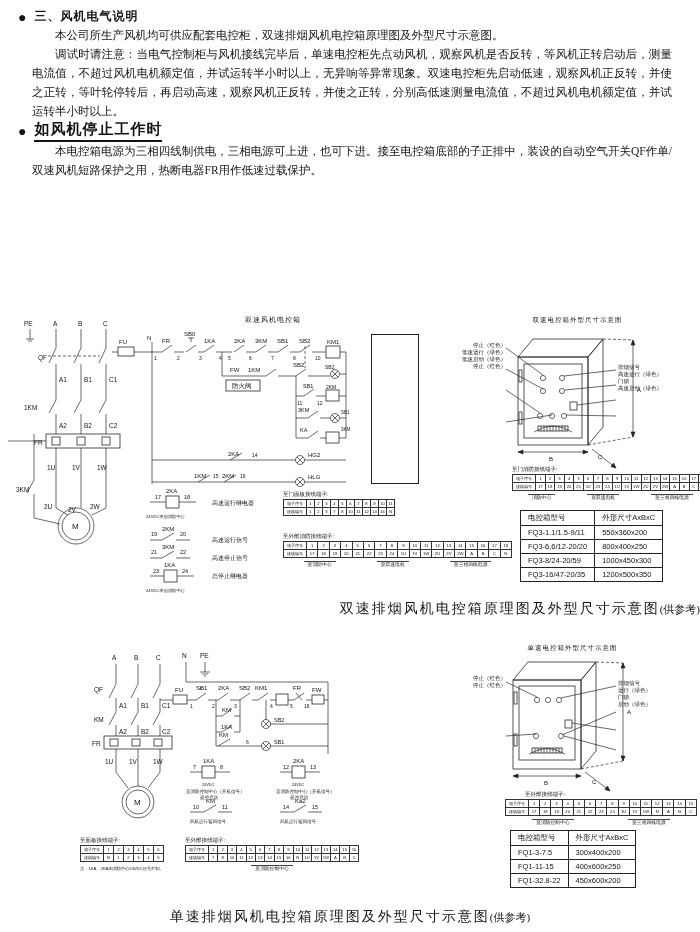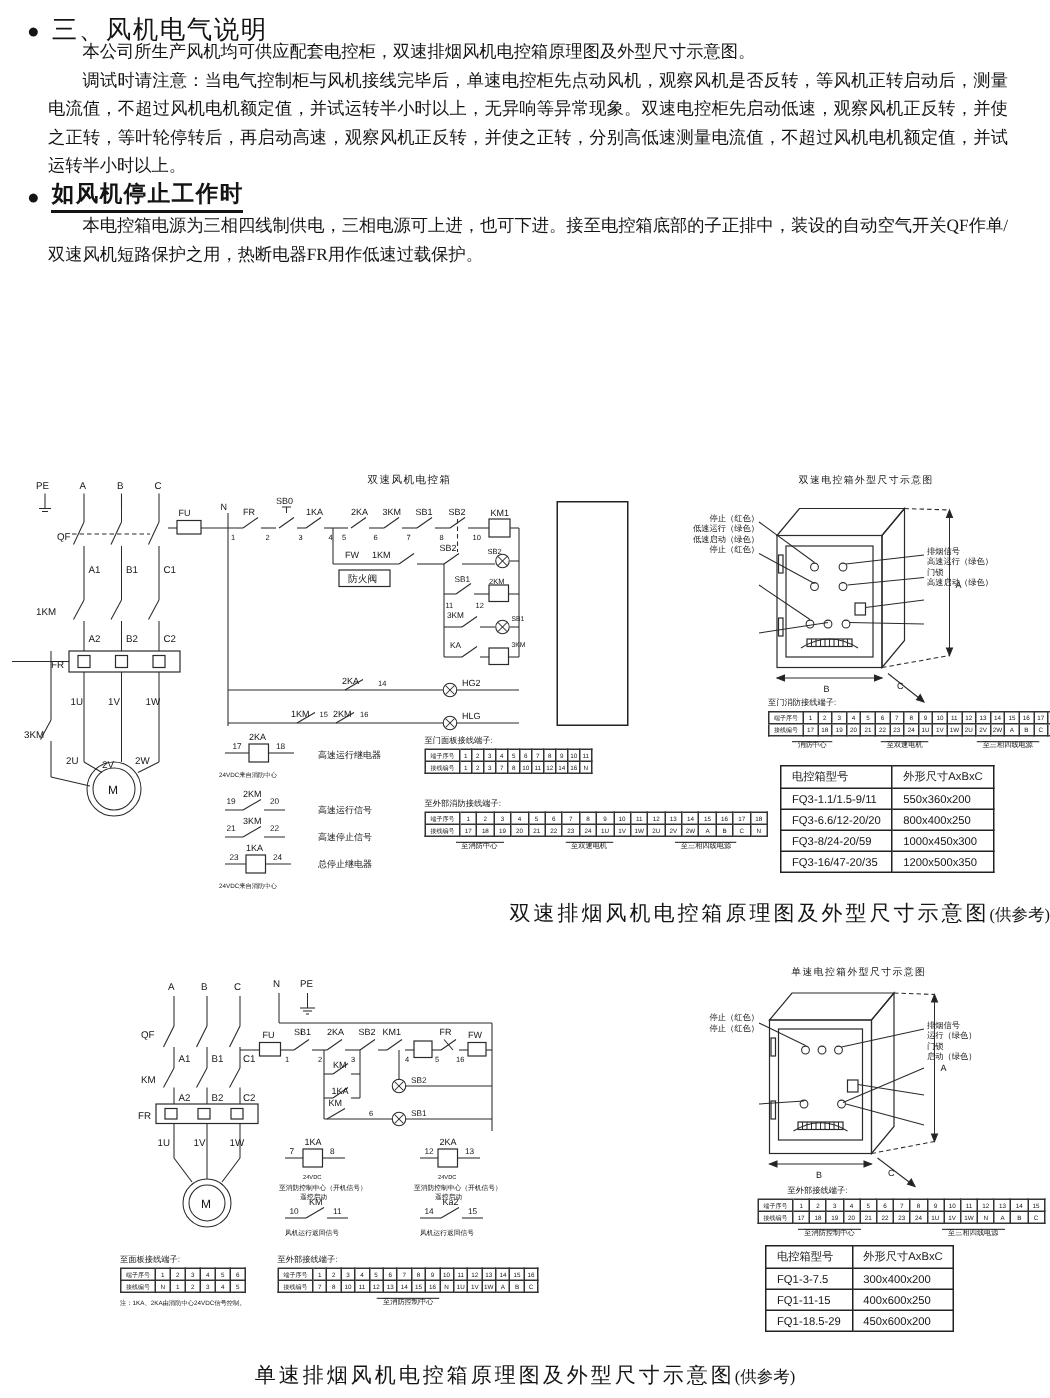--- a/index.html
+++ b/index.html
@@ -2,21 +2,21 @@
 <html><head>
 <meta charset="utf-8">
 <style>
   html,body{margin:0;padding:0;background:#e8e8e8;}
   .page{position:relative;width:700px;height:932px;background:#ffffff;color:#141414;
         font-family:"Liberation Sans","DejaVu Sans",sans-serif;overflow:hidden;}
   .abs{position:absolute;}
   
   .sec-head{display:flex;align-items:center;gap:8px;}
   .bullet{font-size:14px;line-height:1;}
-  .h1{font-size:17px;font-weight:normal;letter-spacing:1px;}
+  .h1{font-size:12px;font-weight:bold;letter-spacing:1px;}
   .h2{font-size:15px;font-weight:bold;letter-spacing:1px;border-bottom:2px solid #141414;padding-bottom:1px;}
   
   .para{font-family:"Liberation Serif","DejaVu Serif",serif;font-size:11.5px;line-height:19px;
         text-align:justify;text-indent:2em;width:640px;}
   .caption{width:700px;text-align:center;font-family:"Liberation Serif","DejaVu Serif",serif;
            font-size:14px;letter-spacing:2px;}
   .caption .small{font-size:11px;letter-spacing:0;}
   
   .figure{position:absolute;left:0;width:700px;}
   svg text{fill:#141414;}
@@ -923,21 +923,21 @@
       <tbody>
           <tr>
             <td>FQ1-3-7.5</td>
             <td>300x400x200</td>
           </tr>
           <tr>
             <td>FQ1-11-15</td>
             <td>400x600x250</td>
           </tr>
           <tr>
-            <td>FQ1-18.5-29</td>
+            <td>FQ1-32.8-22</td>
             <td>450x600x200</td>
           </tr>
         </tbody>
     </table>
   </div>
 
   <div class="abs caption" style="top:908px;">
     <span>单速排烟风机电控箱原理图及外型尺寸示意图</span><span class="small">(供参考)</span>
   </div>
 

